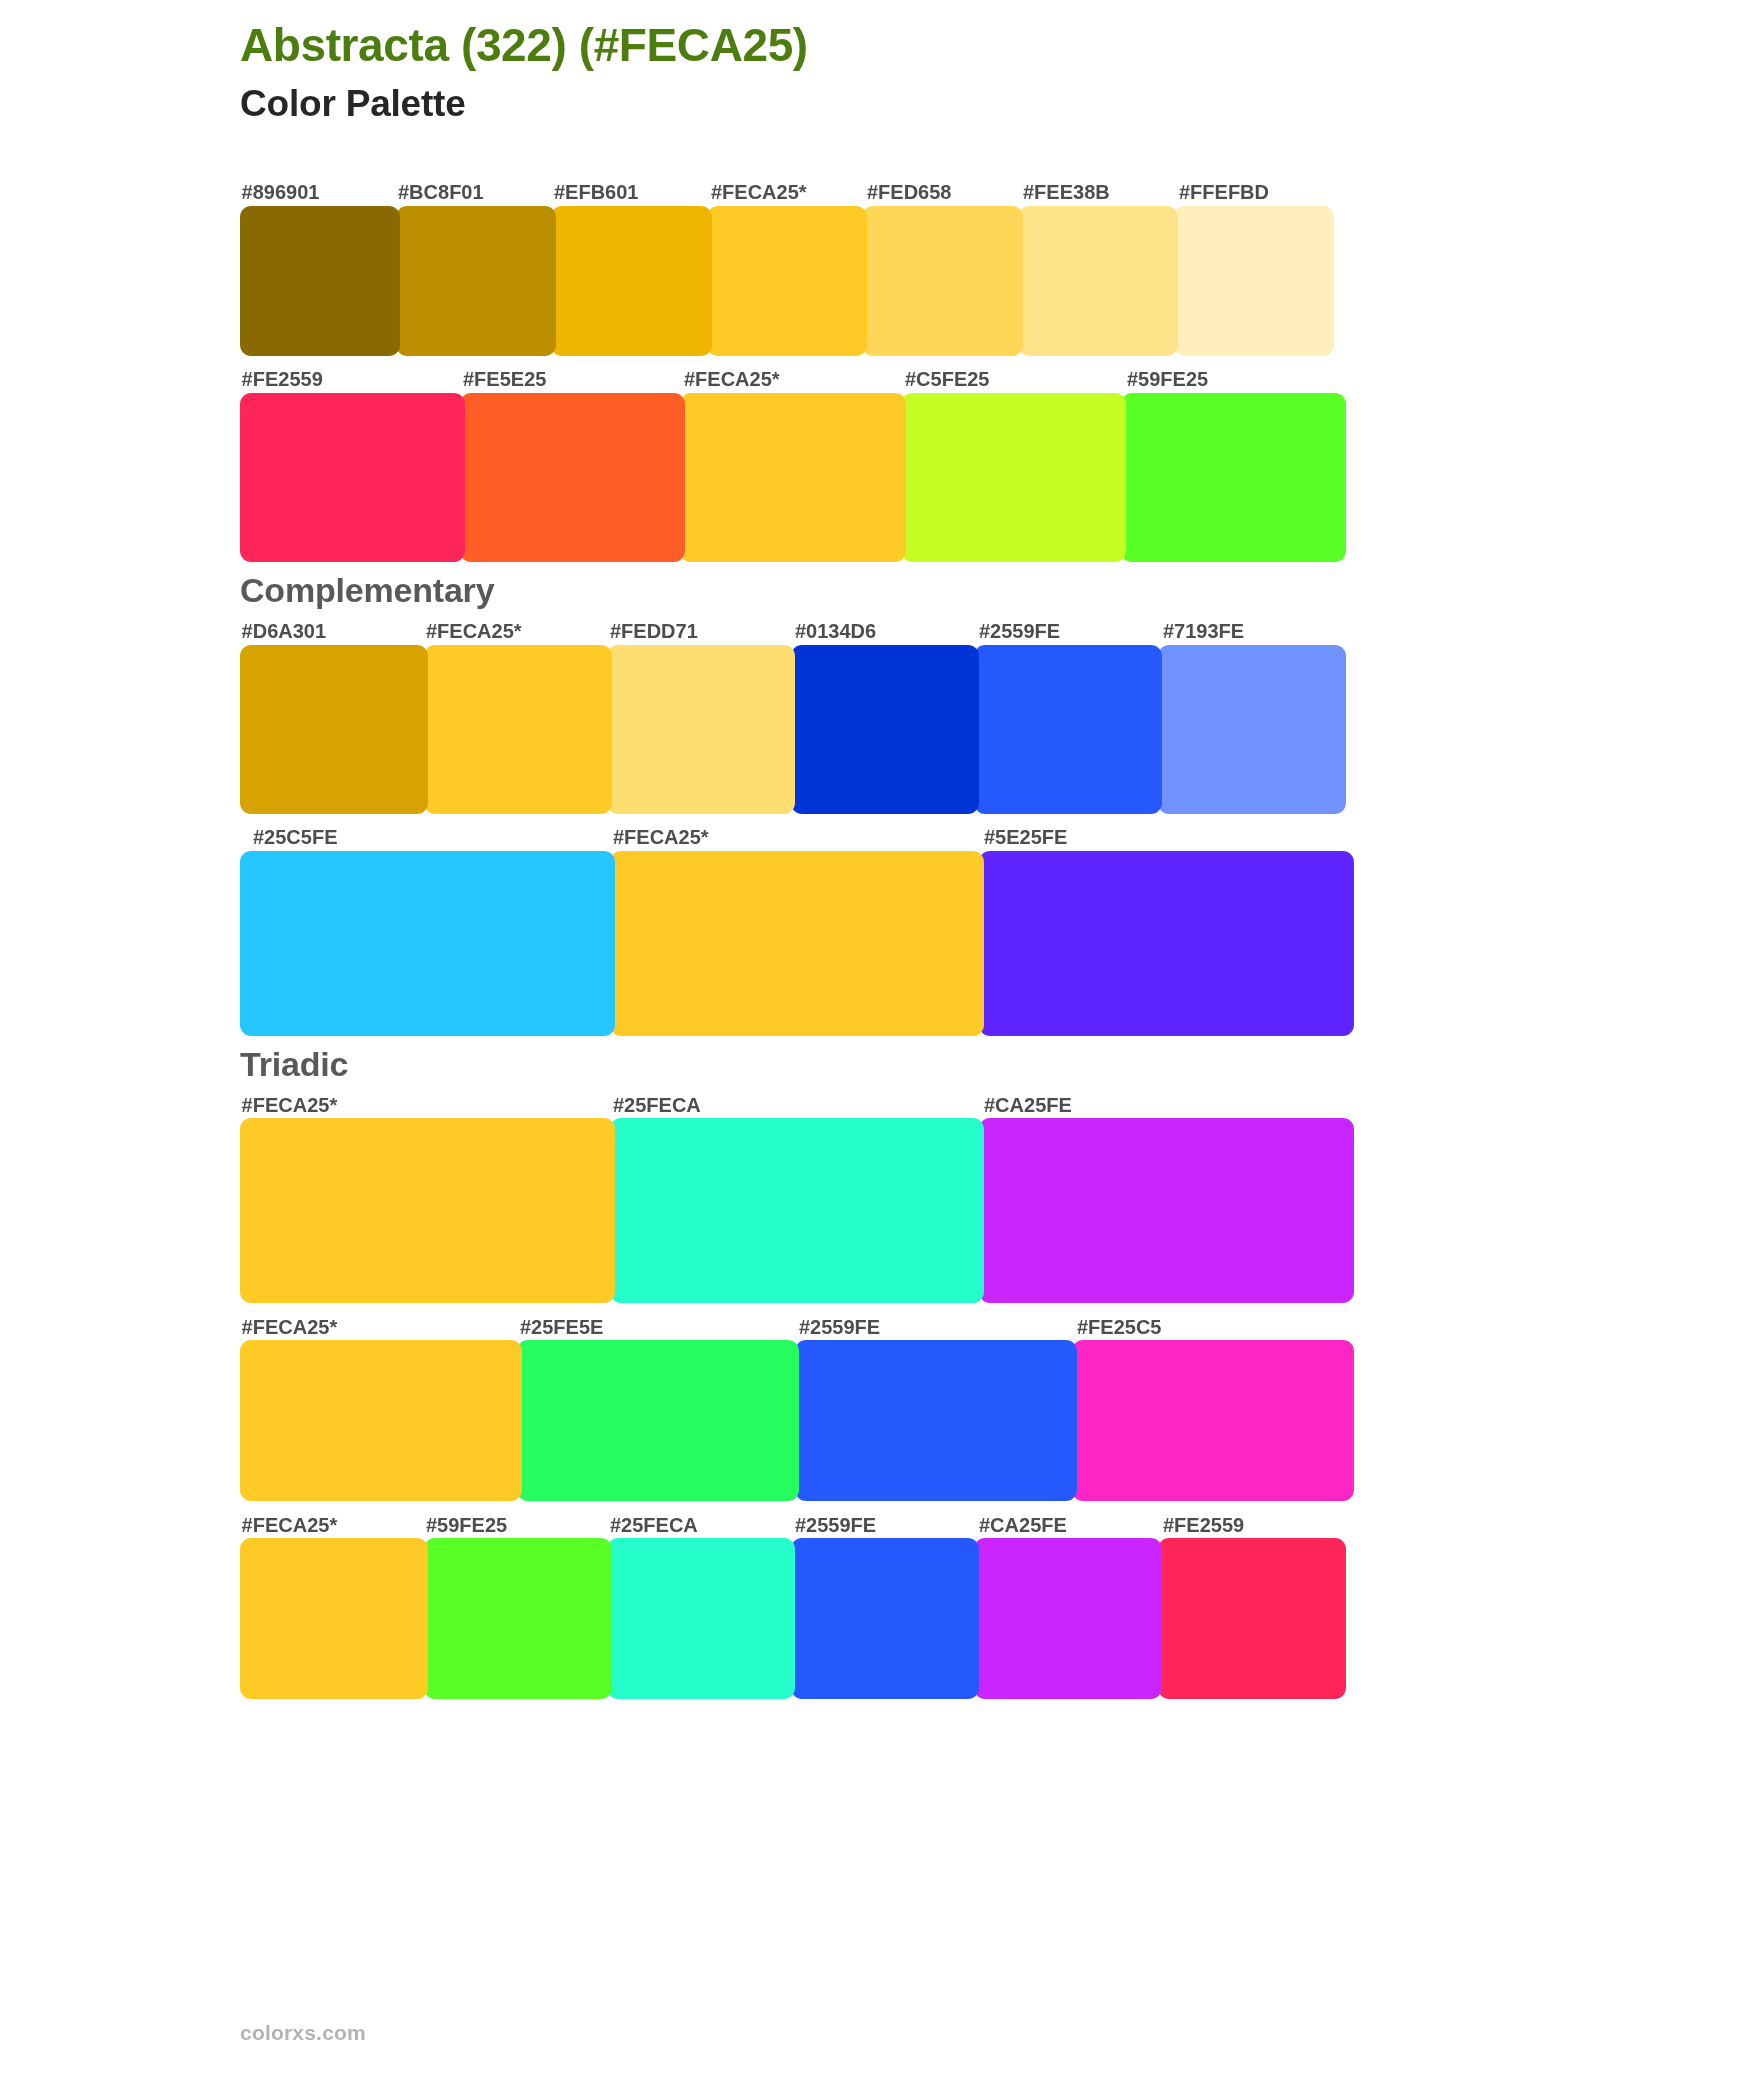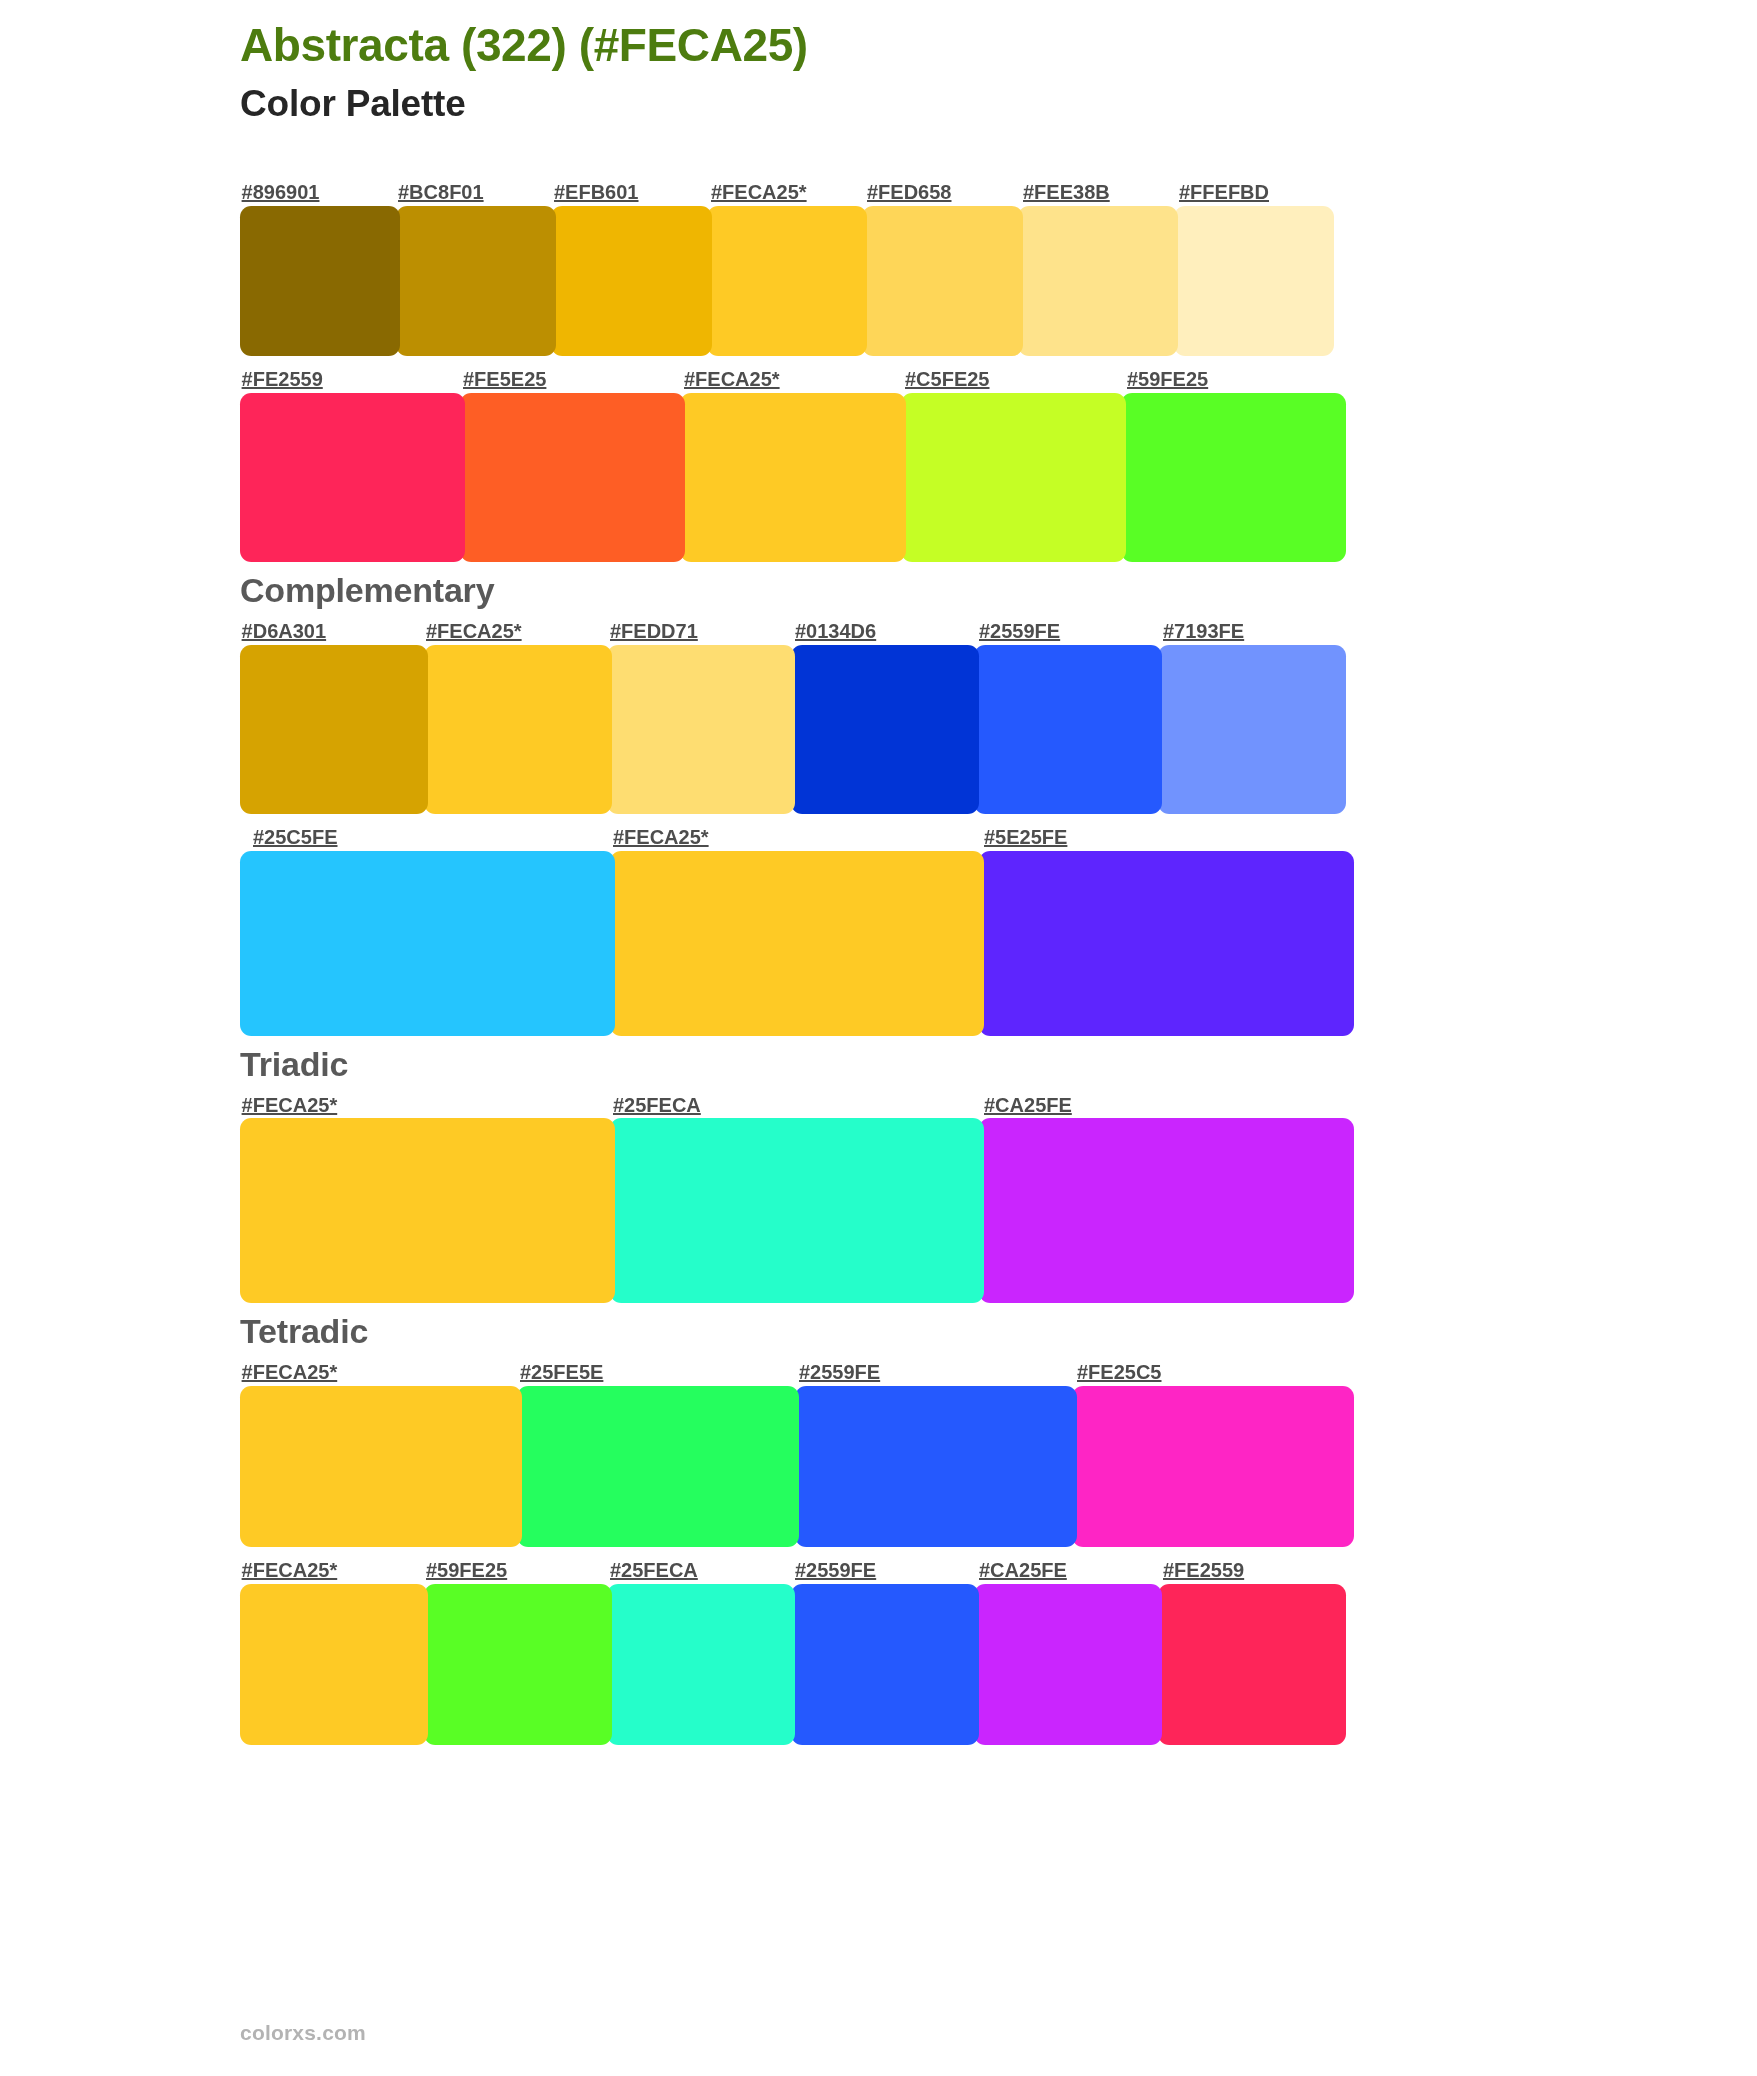--- a/index.html
+++ b/index.html
@@ -70,21 +70,20 @@
     height: 29px;
   }
   .swatch-label {
     position: absolute;
     font-size: 20px;
     font-weight: bold;
     color: #4d4d4d;
     white-space: nowrap;
     letter-spacing: 0px;
     bottom: 1.6px;
-    text-decoration: underline;
   }
 
   .swatch-row {
     position: relative;
     display: flex;
     align-items: stretch;
     overflow: visible;
   }
   .swatch {
     position: relative;
@@ -190,21 +189,20 @@
           <div class="swatch-label" style="left: 373px;">#25FECA</div>
           <div class="swatch-label" style="left: 744px;">#CA25FE</div>
         </div>
         <div class="swatch-row" style="width: 1114px; height: 185px;">
           <div class="swatch" title="#FECA25*" style="background: rgb(254, 202, 37); width: 376px; height: 185px; z-index: 3;"></div>
           <div class="swatch" title="#25FECA" style="background: rgb(37, 254, 202); width: 376px; height: 185px; z-index: 2;"></div>
           <div class="swatch" title="#CA25FE" style="background: rgb(202, 37, 254); width: 376px; height: 185px; z-index: 1;"></div>
         </div>
       </div>
       <div class="section">
-        <div class="section-title">Tetradic</div>
         <div class="labels-row" style="width: 1114px;">
           <div class="swatch-label" style="left: 1.6px;">#FECA25*</div>
           <div class="swatch-label" style="left: 280px;">#25FE5E</div>
           <div class="swatch-label" style="left: 559px;">#2559FE</div>
           <div class="swatch-label" style="left: 837px;">#FE25C5</div>
         </div>
         <div class="swatch-row" style="width: 1114px; height: 161px;">
           <div class="swatch" title="#FECA25*" style="background: rgb(254, 202, 37); width: 283px; height: 161px; z-index: 4;"></div>
           <div class="swatch" title="#25FE5E" style="background: rgb(37, 254, 94); width: 283px; height: 161px; z-index: 3;"></div>
           <div class="swatch" title="#2559FE" style="background: rgb(37, 89, 254); width: 283px; height: 161px; z-index: 2;"></div>

